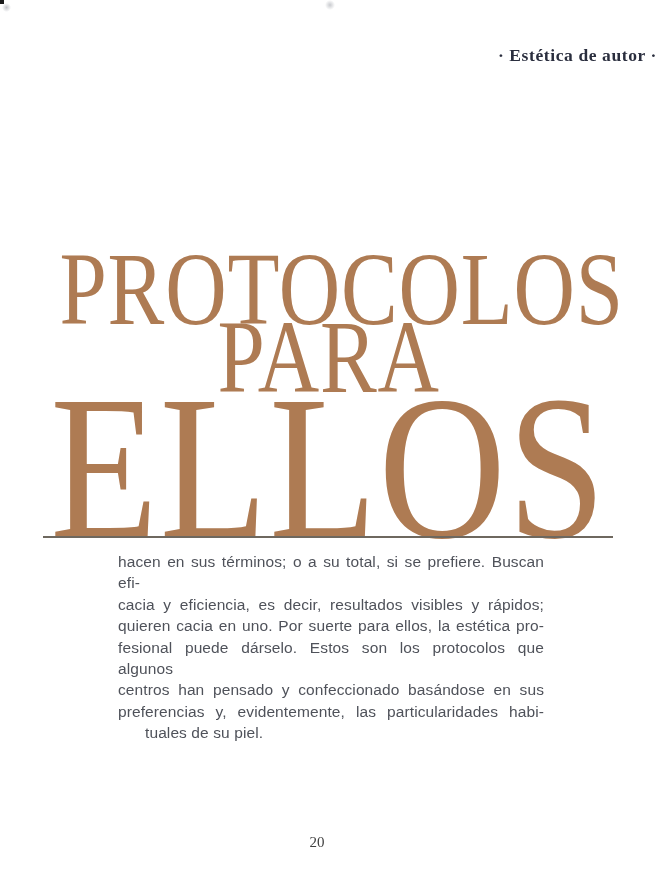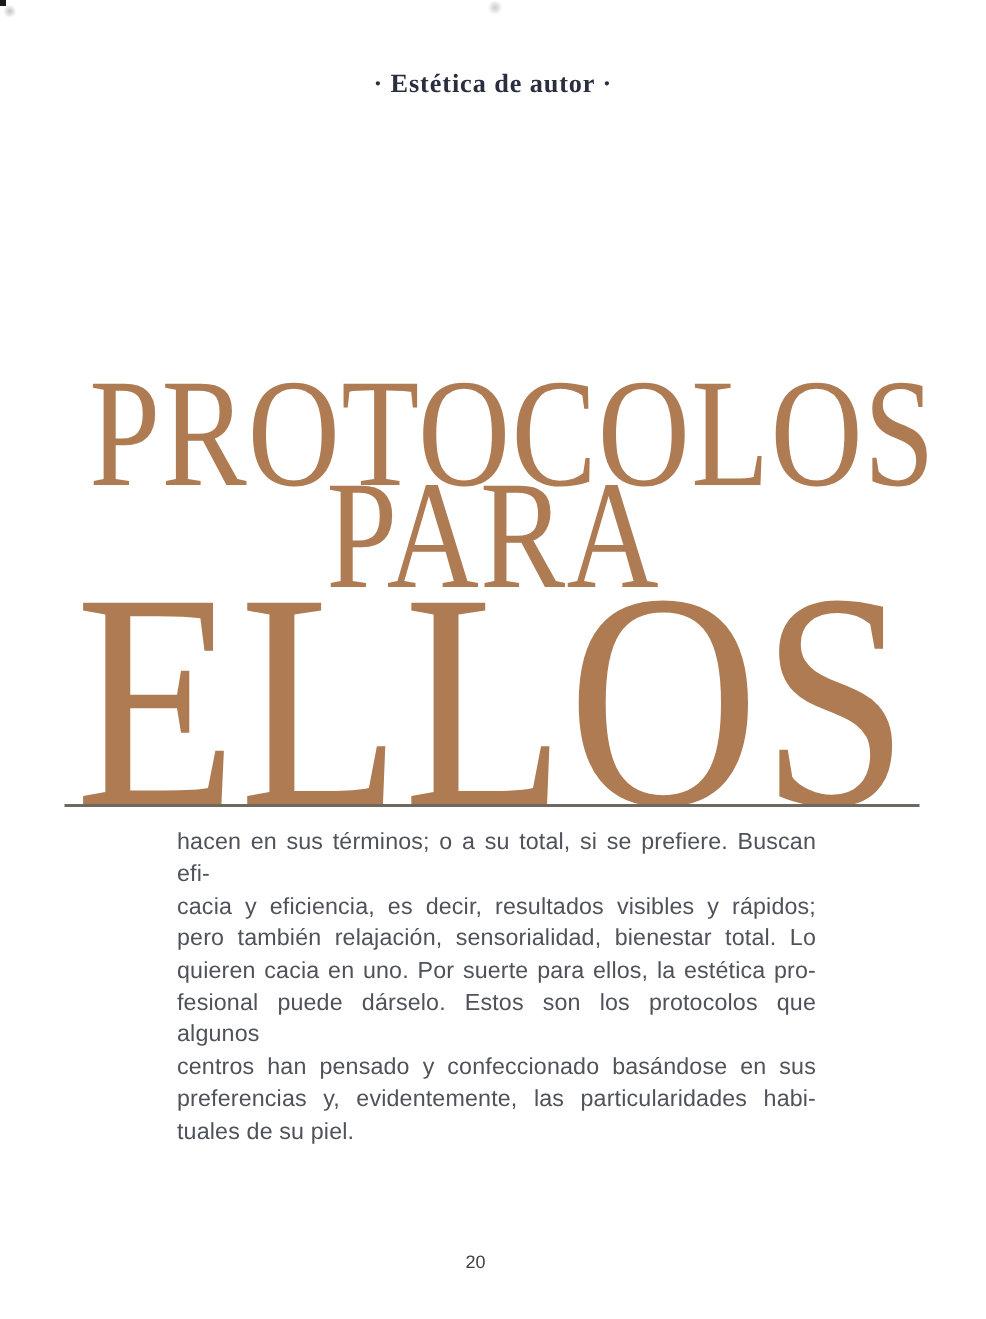--- a/index.html
+++ b/index.html
@@ -25,21 +25,21 @@
     background: radial-gradient(circle, rgba(120,125,135,0.45) 0%, rgba(120,125,135,0) 70%);
   }
   .crop-mark.tc-haze {
     left: 325px; top: 0; width: 10px; height: 10px;
     background: radial-gradient(circle, rgba(120,125,135,0.40) 0%, rgba(120,125,135,0) 70%);
   }
 
   .kicker {
     position: absolute;
     top: 45px; left: 0; width: 100%;
-    text-align: center;
+    text-align: right;
     font-family: "Liberation Serif", serif;
     font-weight: 700;
     font-size: 17.5px;
     letter-spacing: 0.6px;
     color: var(--kicker-navy, #2a2e3e);
   }
 
   .title-line {
     position: absolute;
     left: 0; width: 100%;
@@ -75,29 +75,29 @@
     font-family: "Liberation Sans", sans-serif;
     font-size: 15.5px;
     line-height: 21.4px;
     color: var(--body-gray, #4f525a);
     letter-spacing: 0.1px;
   }
   .bline {
     text-align: justify;
     text-align-last: justify;
   }
-  .bline.last { text-align-last: auto; }
+  .bline.last { text-align-last: auto; margin-left: 27px; }
 
   .page-number {
     position: absolute;
     top: 834px; left: 300px;
     width: 34px;
     text-align: center;
-    font-family: Liberation Sans, sans-serif;
-    font-size: 12px;
+    font-family: Liberation Serif, serif;
+    font-size: 15px;
     color: var(--page-number, #3f3f3f);
   }
 </style>
 </head>
 <body>
 
 <div class="page">
 
   <div class="crop-mark tl-dot"></div>
   <div class="crop-mark tl-haze"></div>
@@ -113,21 +113,20 @@
   </div>
   <div class="title-line t3">
     <span class="squeeze">ELLOS</span>
   </div>
 
   <div class="rule"></div>
 
   <div class="body-copy">
     <div class="bline">hacen en sus términos; o a su total, si se prefiere. Buscan efi-</div>
     <div class="bline">cacia y eficiencia, es decir, resultados visibles y rápidos;</div>
-    <div class="bline">pero también relajación, sensorialidad, bienestar total. Lo</div>
     <div class="bline">quieren cacia en uno. Por suerte para ellos, la estética pro-</div>
     <div class="bline">fesional puede dárselo. Estos son los protocolos que algunos</div>
     <div class="bline">centros han pensado y confeccionado basándose en sus</div>
     <div class="bline">preferencias y, evidentemente, las particularidades habi-</div>
     <div class="bline last">tuales de su piel.</div>
   </div>
 
   <div class="page-number">20</div>
 
 </div>

